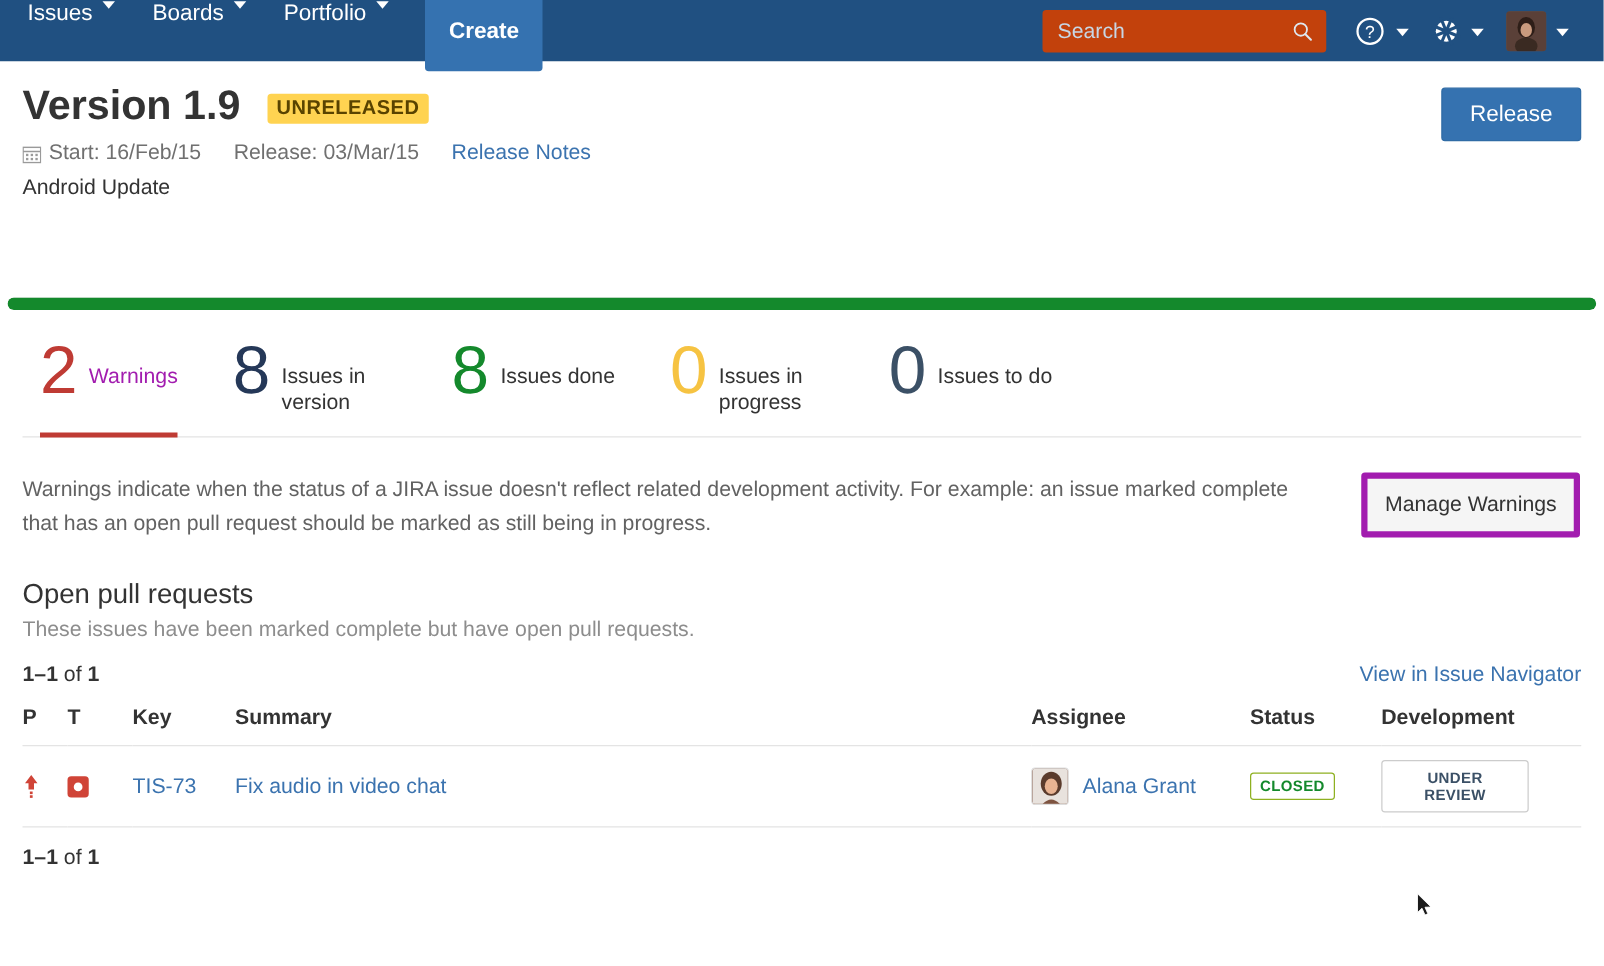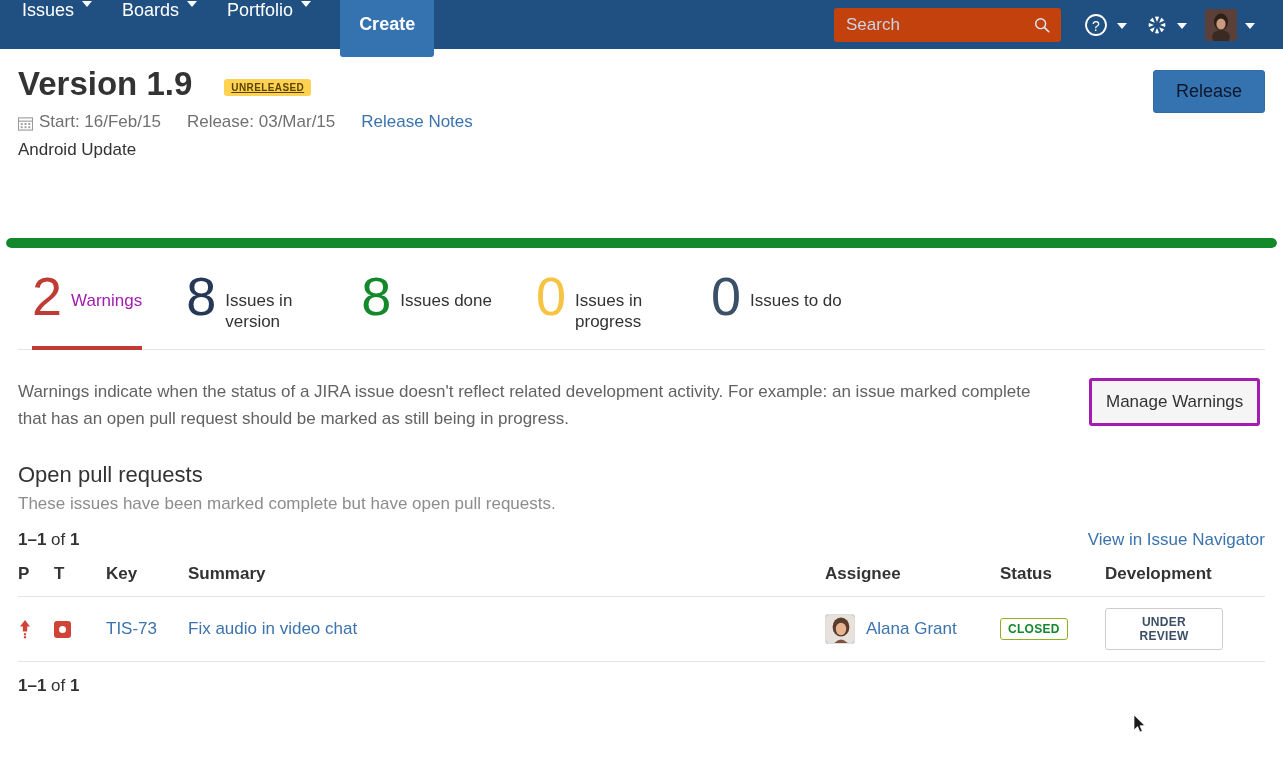--- a/index.html
+++ b/index.html
@@ -115,29 +115,28 @@
   h1.version-name {
     font-size: 33px;
     font-weight: bold;
     color: #333;
     margin: 0;
     line-height: 1.1;
   }
   .badge-unreleased {
     background: #ffd351;
     color: #594300;
-    font-size: 10px;
+    font-size: 16px;
     font-weight: bold;
     letter-spacing: 0.4px;
     padding: 3px 7px;
     border-radius: 3px;
-    margin-left: 32px;
+    margin-left: 22px;
     position: relative;
     top: 3px;
-    text-decoration: underline;
   }
   .version-meta {
     display: flex;
     align-items: center;
     margin-top: 10px;
     font-size: 17px;
     color: #707070;
     text-align: right;
   }
   .cal-icon {
@@ -152,21 +151,21 @@
     text-decoration: none;
     cursor: pointer;
   }
   .version-desc {
     font-size: 17px;
     color: #333;
     margin-top: 8px;
   }
   .release-btn {
     background: #3572b0;
-    color: #0f172a;
+    color: #ffffff;
     font-size: 18px;
     border: 1px solid #2f6ba5;
     border-radius: 3px;
     padding: 10px 22px;
     cursor: pointer;
     font-family: "Liberation Sans", sans-serif;
     margin-top: 4px;
   }
 
   
@@ -236,21 +235,21 @@
   }
   .warn-text {
     font-size: 17px;
     color: #626262;
     line-height: 27px;
     max-width: 1045px;
     flex: 1;
   }
   .manage-btn {
     background: #f5f5f5;
-    border: 3px solid #a21caf;
+    border: 5px solid #a21caf;
     border-radius: 3px;
     color: #333;
     font-size: 17px;
     padding: 11px 14px;
     cursor: pointer;
     white-space: nowrap;
     font-family: "Liberation Sans", sans-serif;
     margin-left: 26px;
   }
 

